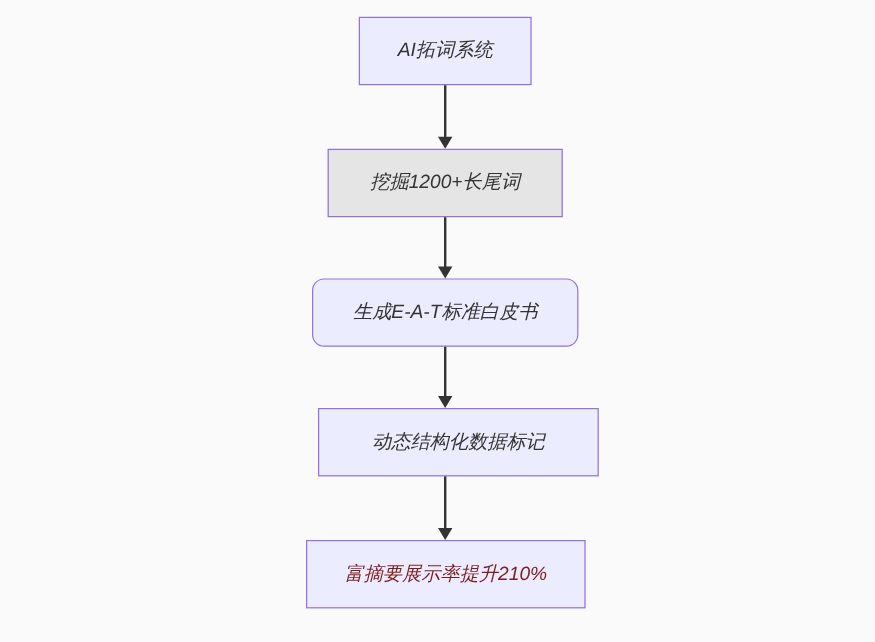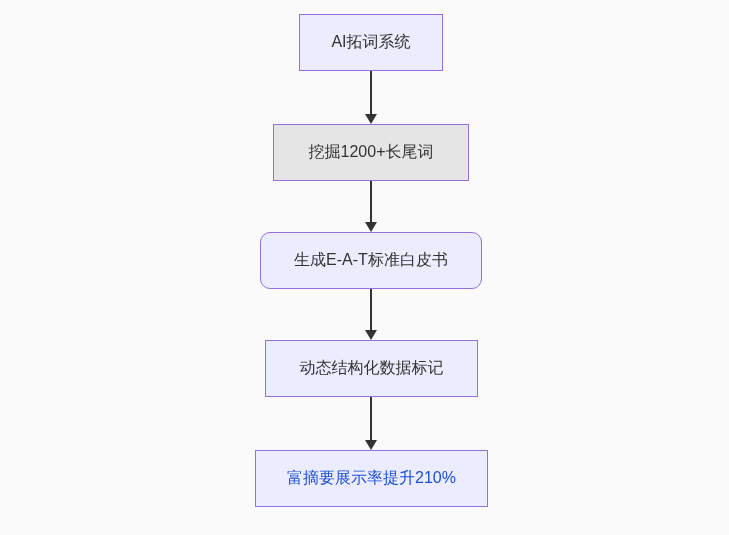--- a/index.html
+++ b/index.html
@@ -12,20 +12,21 @@
     overflow: hidden;
     font-family: "Liberation Sans", "DejaVu Sans", sans-serif;
     position: relative;
   }
   #diagram {
     position: absolute;
     left: 0;
     top: 0;
     width: 729px;
     height: 535px;
+    font-style: italic;
   }
   .node {
     position: absolute;
     box-sizing: border-box;
     border-width: 1px;
     border-style: solid;
     display: flex;
     align-items: center;
     justify-content: center;
     font-size: 16px;
@@ -51,24 +52,24 @@
 <div id="diagram">
     <div class="node" style="left: 299px; top: 14px; width: 144px; height: 57px; background: rgb(236, 236, 255); border-color: rgb(147, 112, 219); color: rgb(51, 51, 51);">
       <span>AI拓词系统</span>
     </div>
     <div class="node" style="left: 273px; top: 124px; width: 196px; height: 57px; background: #e5e5e5; border-color: rgb(147, 112, 219); color: rgb(51, 51, 51);">
       <span>挖掘1200+长尾词</span>
     </div>
     <div class="node" style="left: 260px; top: 232px; width: 222px; height: 57px; background: rgb(236, 236, 255); border-color: rgb(147, 112, 219); color: rgb(51, 51, 51); border-radius: 10px;">
       <span>生成E-A-T标准白皮书</span>
     </div>
-    <div class="node" style="left: 265px; top: 340px; width: 213px; height: 57px; background: rgb(236, 236, 255); border-color: rgb(147, 112, 219); color: rgb(51, 51, 51);">
+    <div class="node" style="left: 265px; top: 340px; width: 234px; height: 57px; background: rgb(236, 236, 255); border-color: rgb(147, 112, 219); color: rgb(51, 51, 51);">
       <span>动态结构化数据标记</span>
     </div>
-    <div class="node" style="left: 255px; top: 450px; width: 233px; height: 57px; background: rgb(236, 236, 255); border-color: rgb(147, 112, 219); color: #1d4ed8;">
+    <div class="node" style="left: 255px; top: 450px; width: 233px; height: 57px; background: rgb(236, 236, 255); border-color: rgb(147, 112, 219); color: #7f1d1d;">
       <span>富摘要展示率提升210%</span>
     </div>
     <div class="edge-line" style="left: 370px; top: 71px; height: 45px; background: rgb(51, 51, 51);"></div>
     <div class="edge-head" style="left: 365px; top: 114px; border-top: 10px solid rgb(51, 51, 51);"></div>
     <div class="edge-line" style="left: 370px; top: 181px; height: 43px; background: rgb(51, 51, 51);"></div>
     <div class="edge-head" style="left: 365px; top: 222px; border-top: 10px solid rgb(51, 51, 51);"></div>
     <div class="edge-line" style="left: 370px; top: 289px; height: 43px; background: rgb(51, 51, 51);"></div>
     <div class="edge-head" style="left: 365px; top: 330px; border-top: 10px solid rgb(51, 51, 51);"></div>
     <div class="edge-line" style="left: 370px; top: 397px; height: 45px; background: rgb(51, 51, 51);"></div>
     <div class="edge-head" style="left: 365px; top: 440px; border-top: 10px solid rgb(51, 51, 51);"></div>

